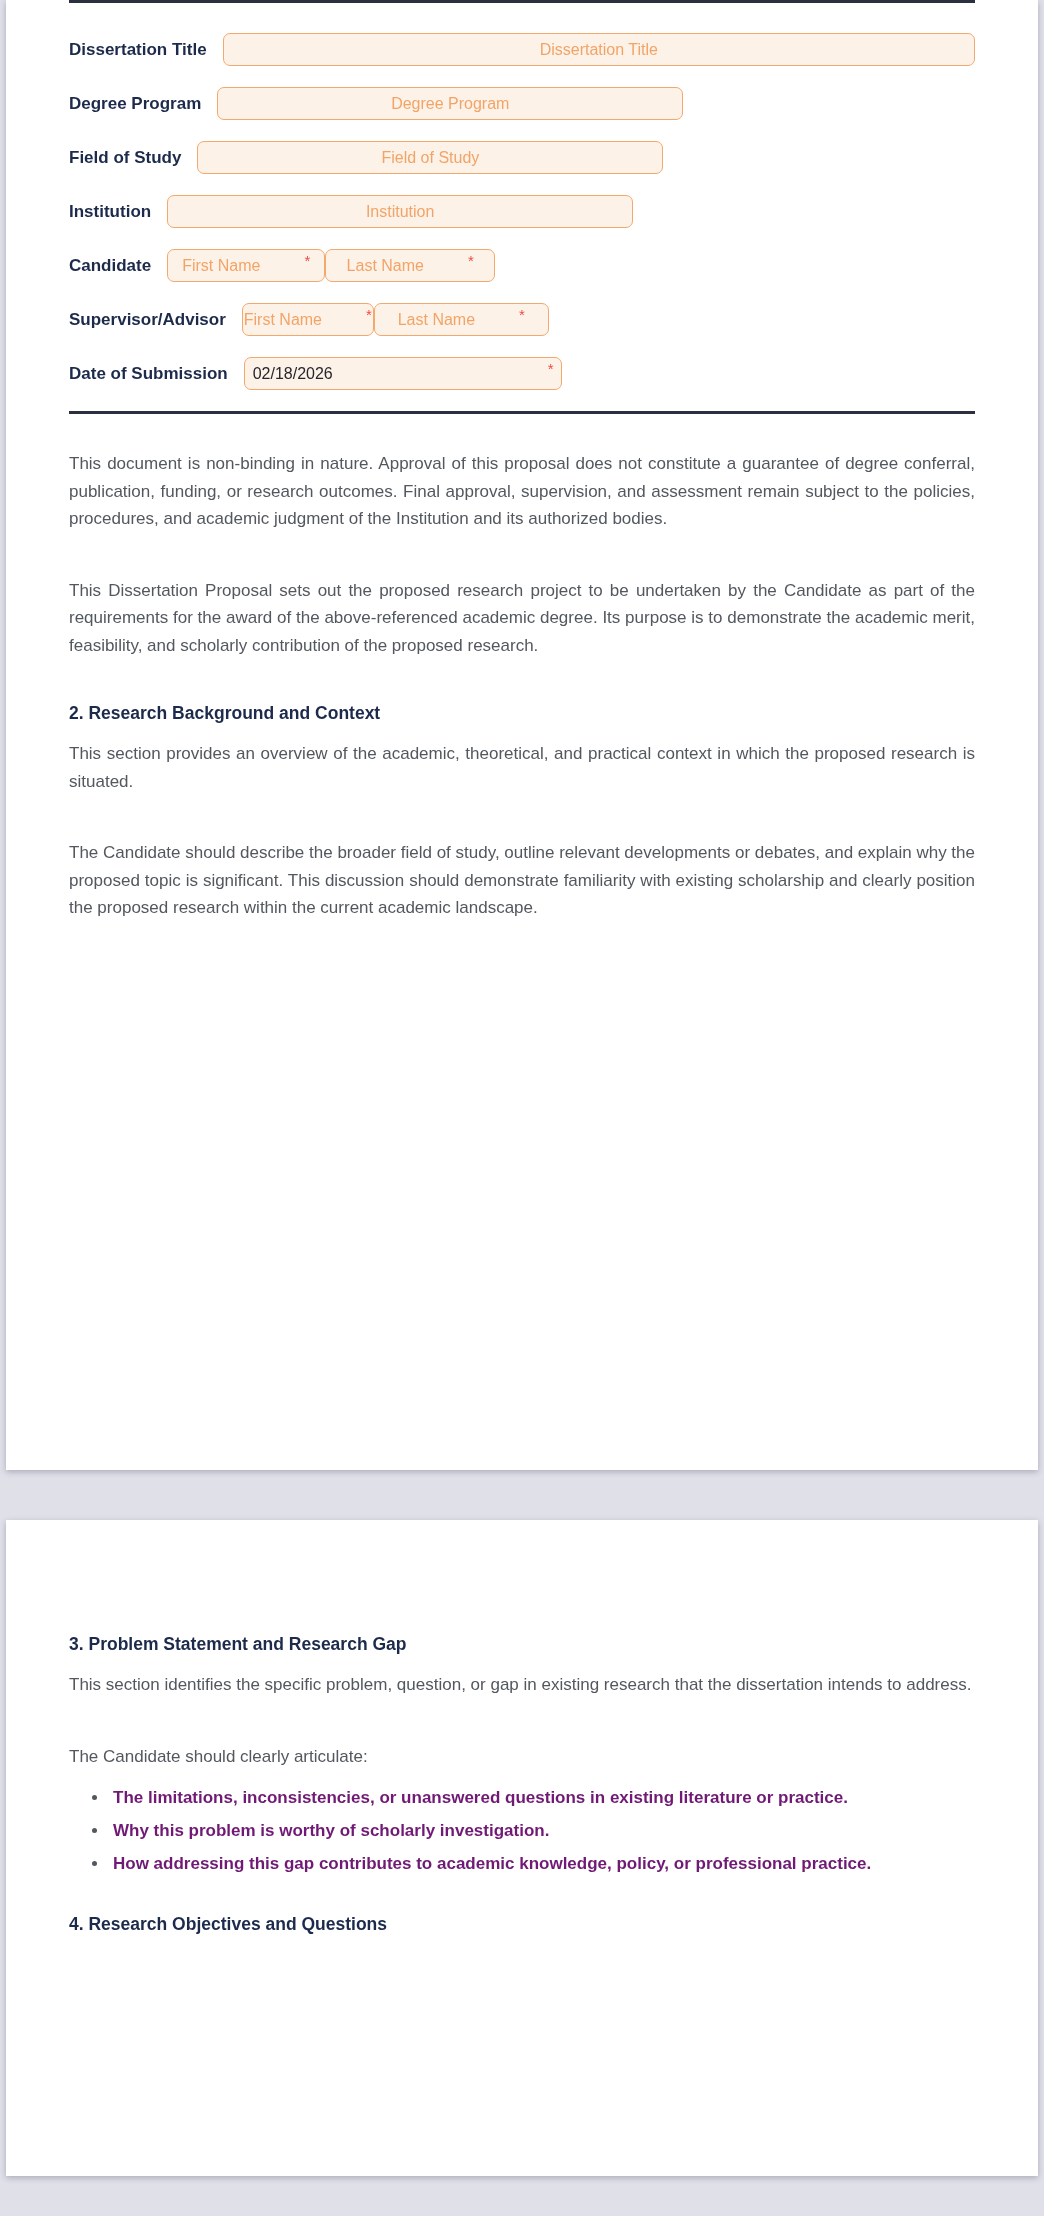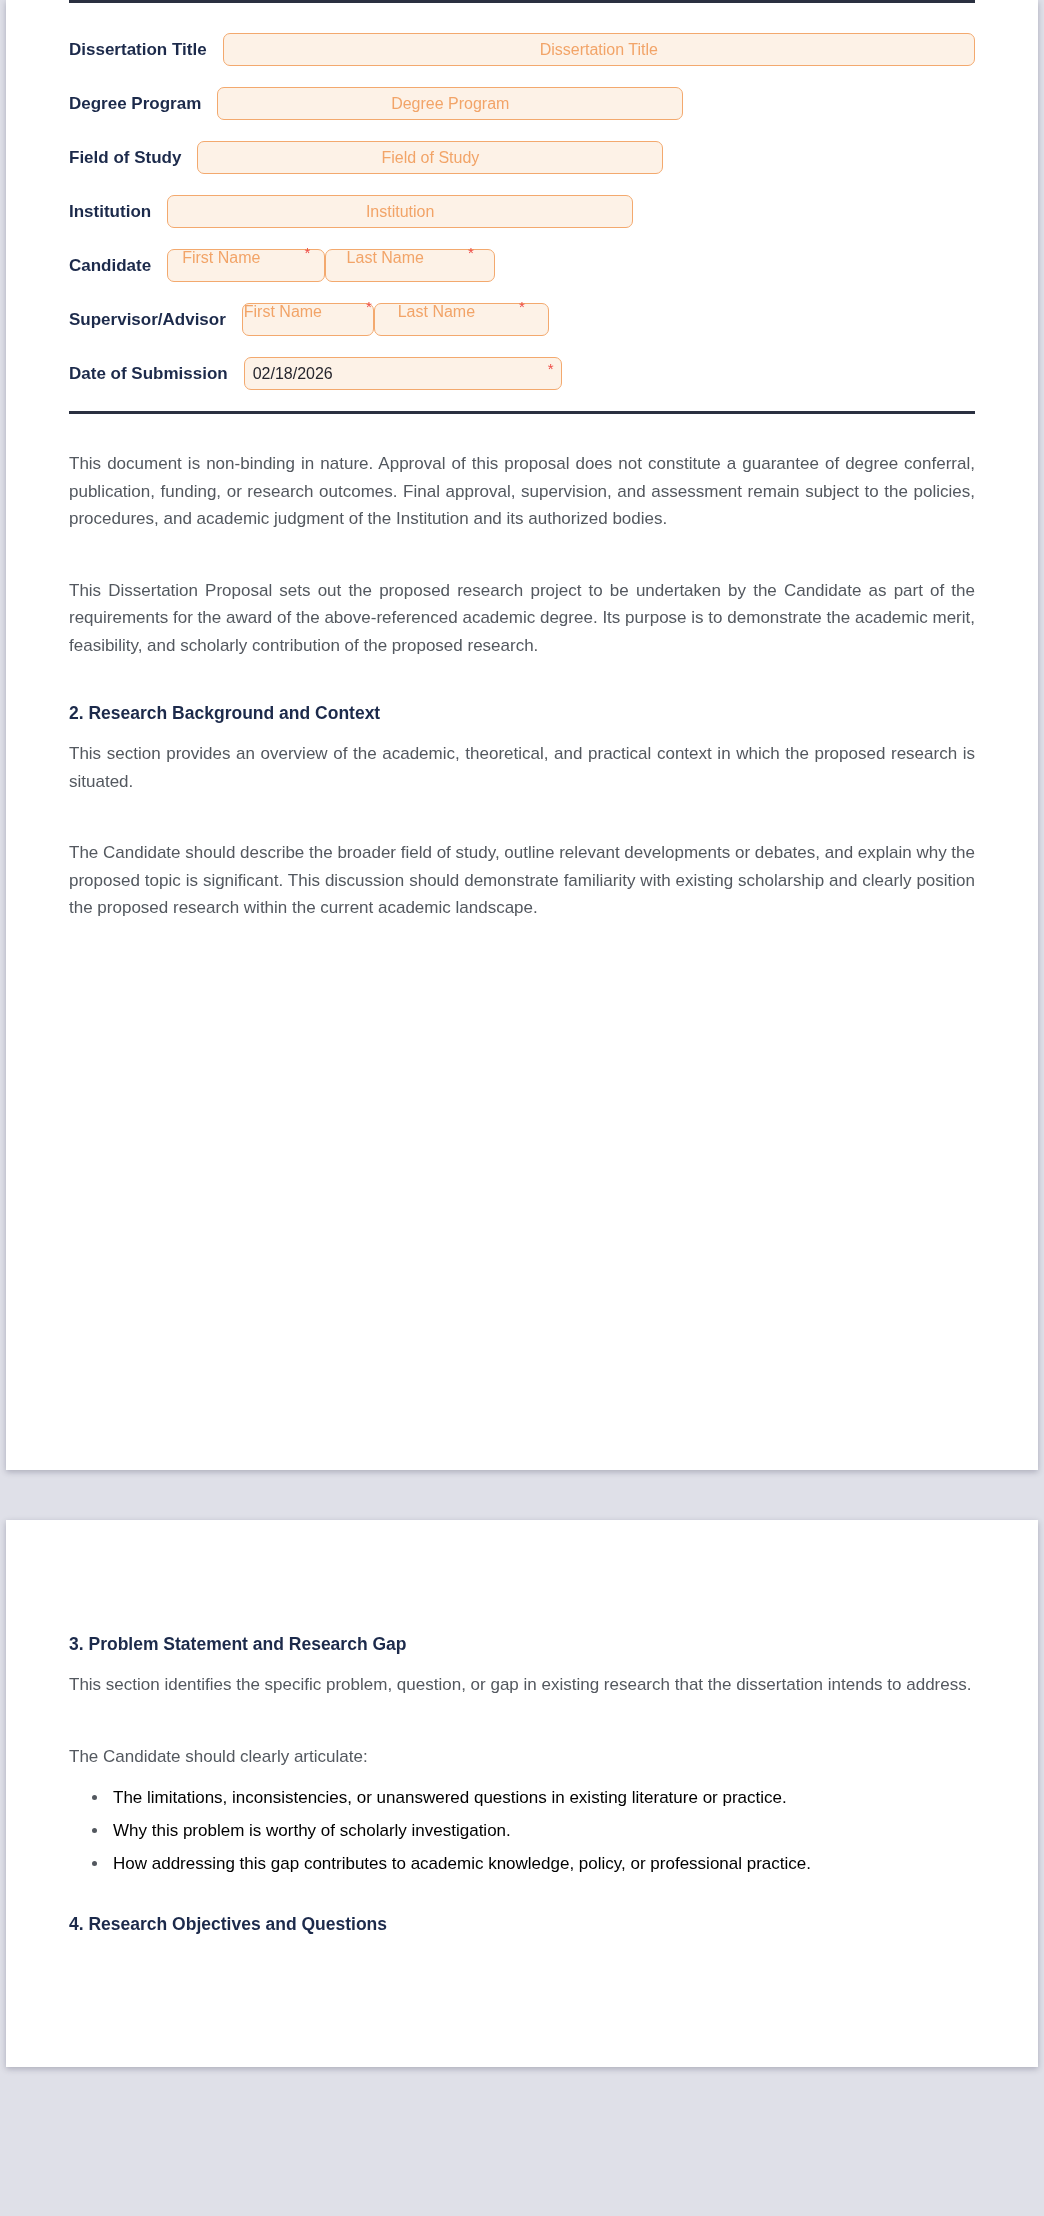--- a/index.html
+++ b/index.html
@@ -17,21 +17,21 @@
     background: #dfe0e8;
   }
   .page {
     width: 1032px;
     margin: 0 auto;
     background: #ffffff;
     box-shadow: 0 2px 6px rgba(40,40,70,0.28);
   }
   .page-1 { height: 1470px; }
   .page-gap { height: 50px; }
-  .page-2 { height: 547px; }
+  .page-2 { height: 656px; }
   .inner { padding: 0 63px; }
   .page-2 .inner { padding-top: 114px; }
 
   .doc-title {
     text-align: center;
     font-size: 29px;
     font-weight: bold;
     color: #1c2a4b;
     margin: 0;
     padding: 150px 0 20px 0;
@@ -79,21 +79,21 @@
   .w-170 { width: 170px; }
   .w-132 { width: 132px; }
   .w-175 { width: 175px; }
 
   .input-wrap { position: relative; display: inline-flex; align-items: center; }
   .input-wrap + .input-wrap { }
   .overlay-ph {
     position: absolute;
     inset: 0;
     display: flex;
-    align-items: flex-start;
+    align-items: center;
     justify-content: center;
     color: #f2a468;
     font-size: 16px;
     pointer-events: none;
     gap: 40px;
   }
   .req {
     color: #ee4b45;
     font-size: 15px;
     margin-left: 4px;
@@ -124,21 +124,22 @@
     color: #53585f;
     text-align: justify;
     margin: 0 0 44px 0;
   }
   p.body-text.tight { margin-bottom: 10px; }
   p.body-text.last { margin-bottom: 0; }
 
   ul.bullet-list {
     margin: 14px 0 14px 0;
     padding-left: 40px;
-    color: #000000;
+    color: #701a75;
+    font-weight: bold;
   }
   ul.bullet-list li {
     font-size: 17px;
     line-height: 1.6;
     margin-bottom: 6px;
     padding-left: 4px;
   }
   ul.bullet-list li::marker { color: #53585f; }
 
   ul.objective-list {

